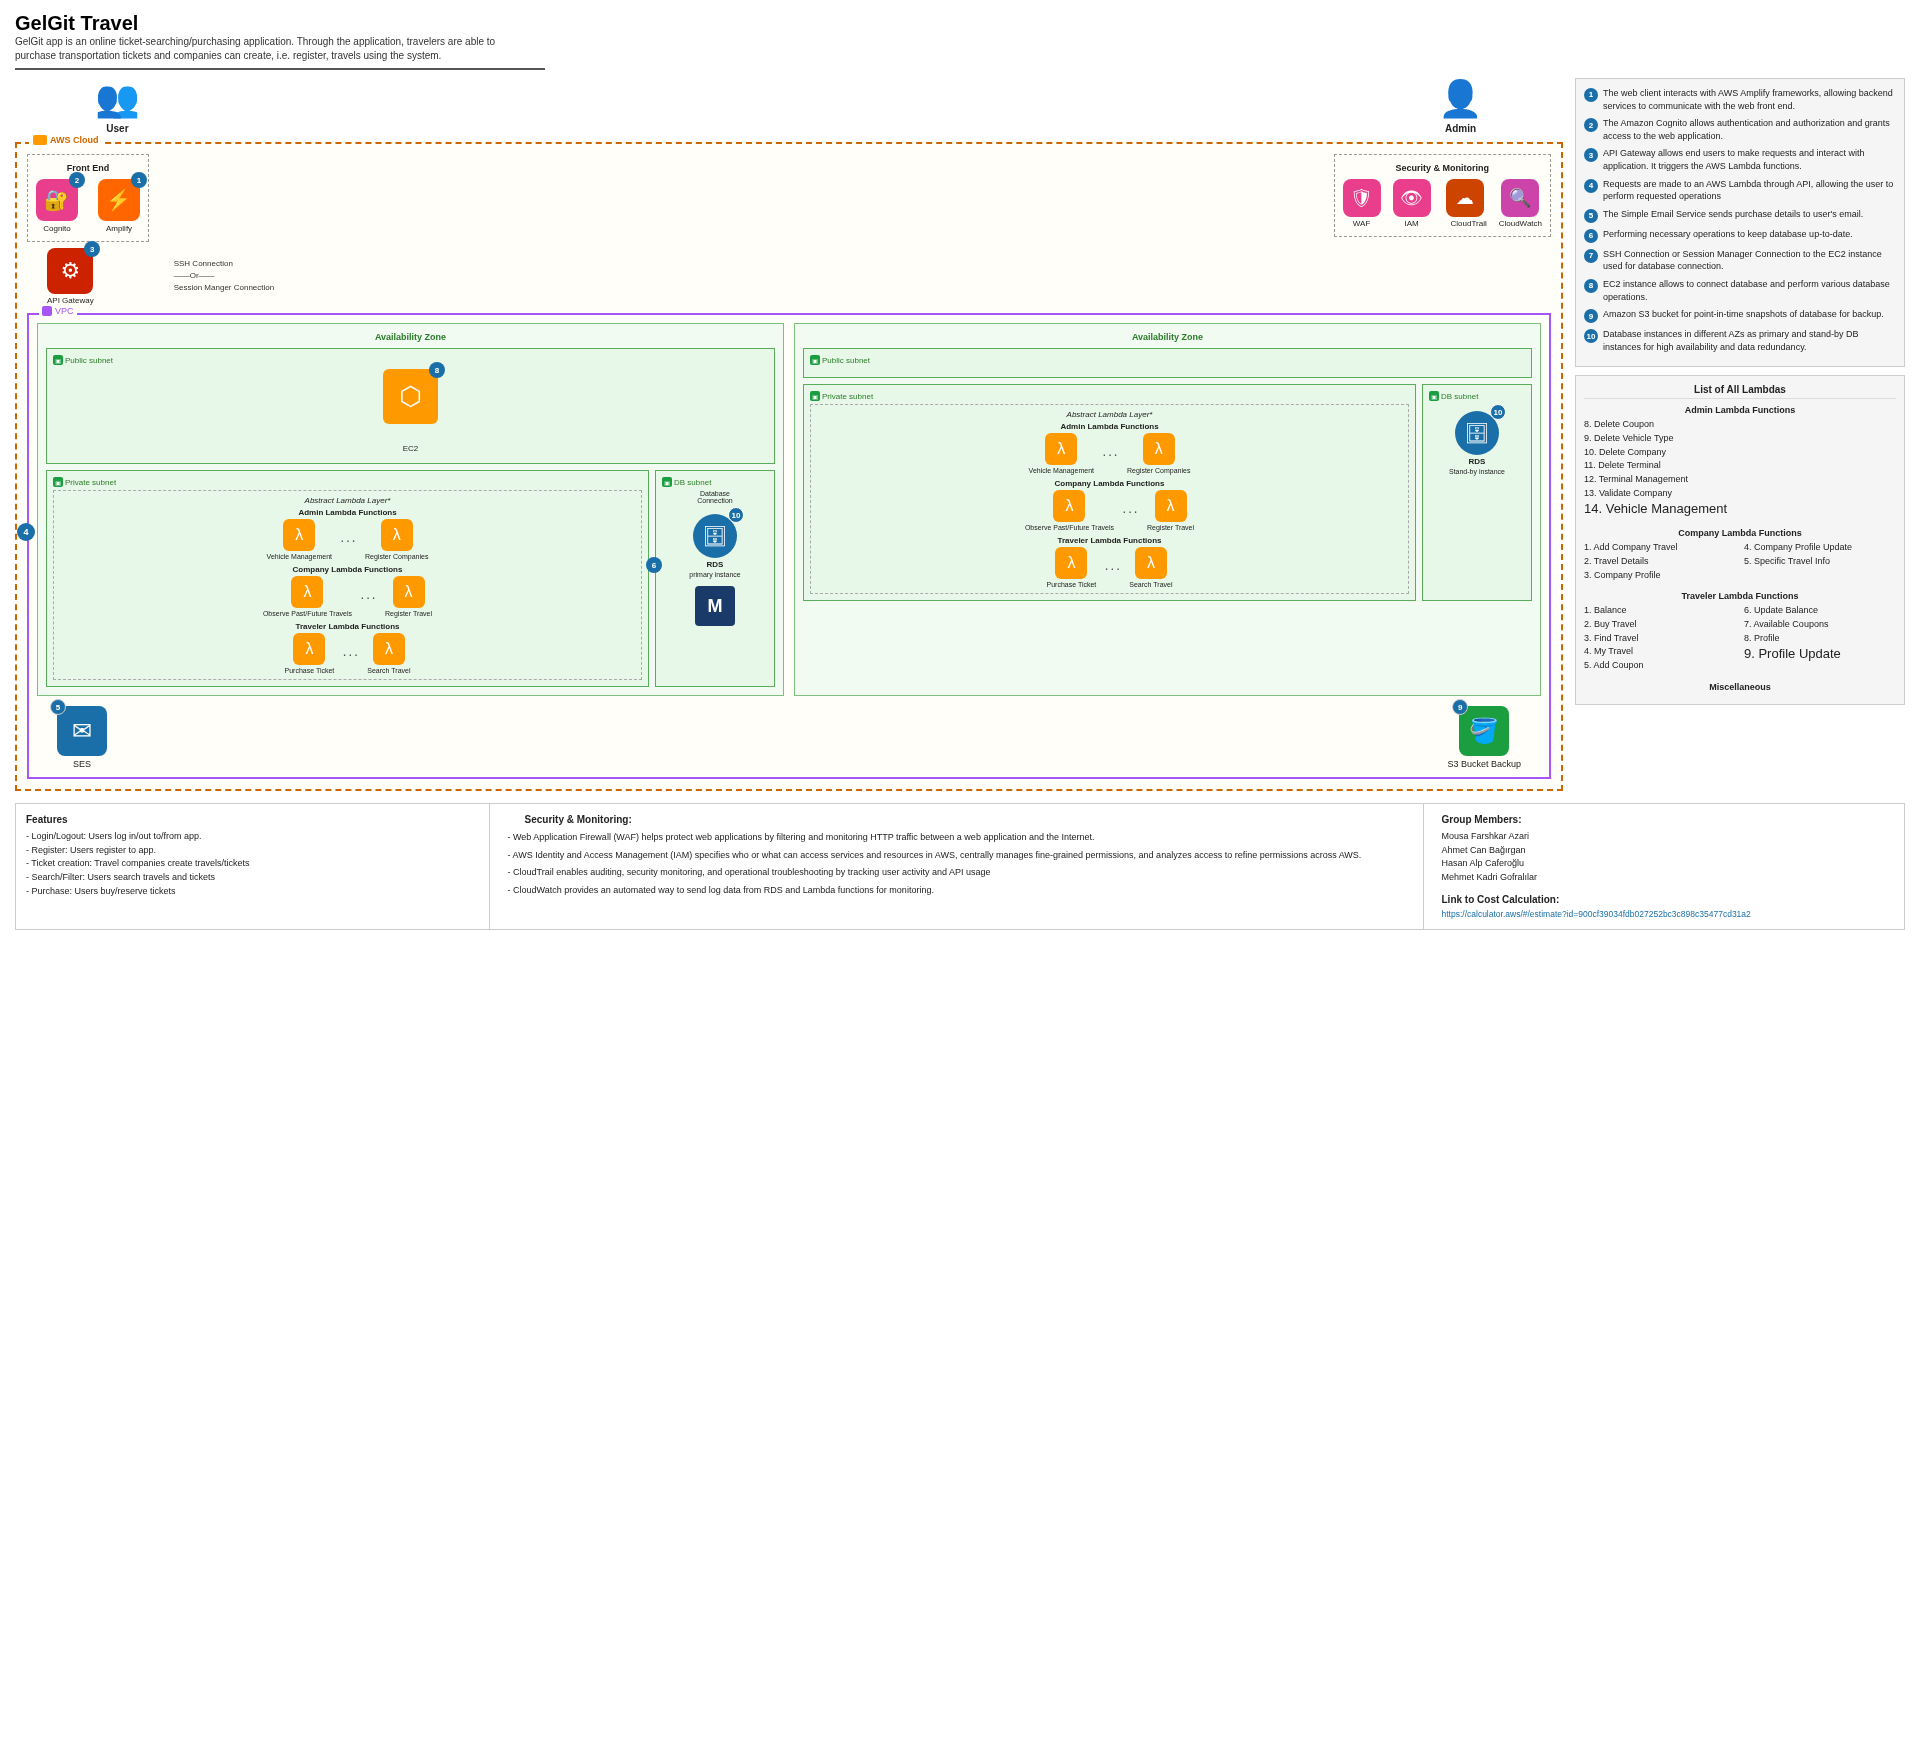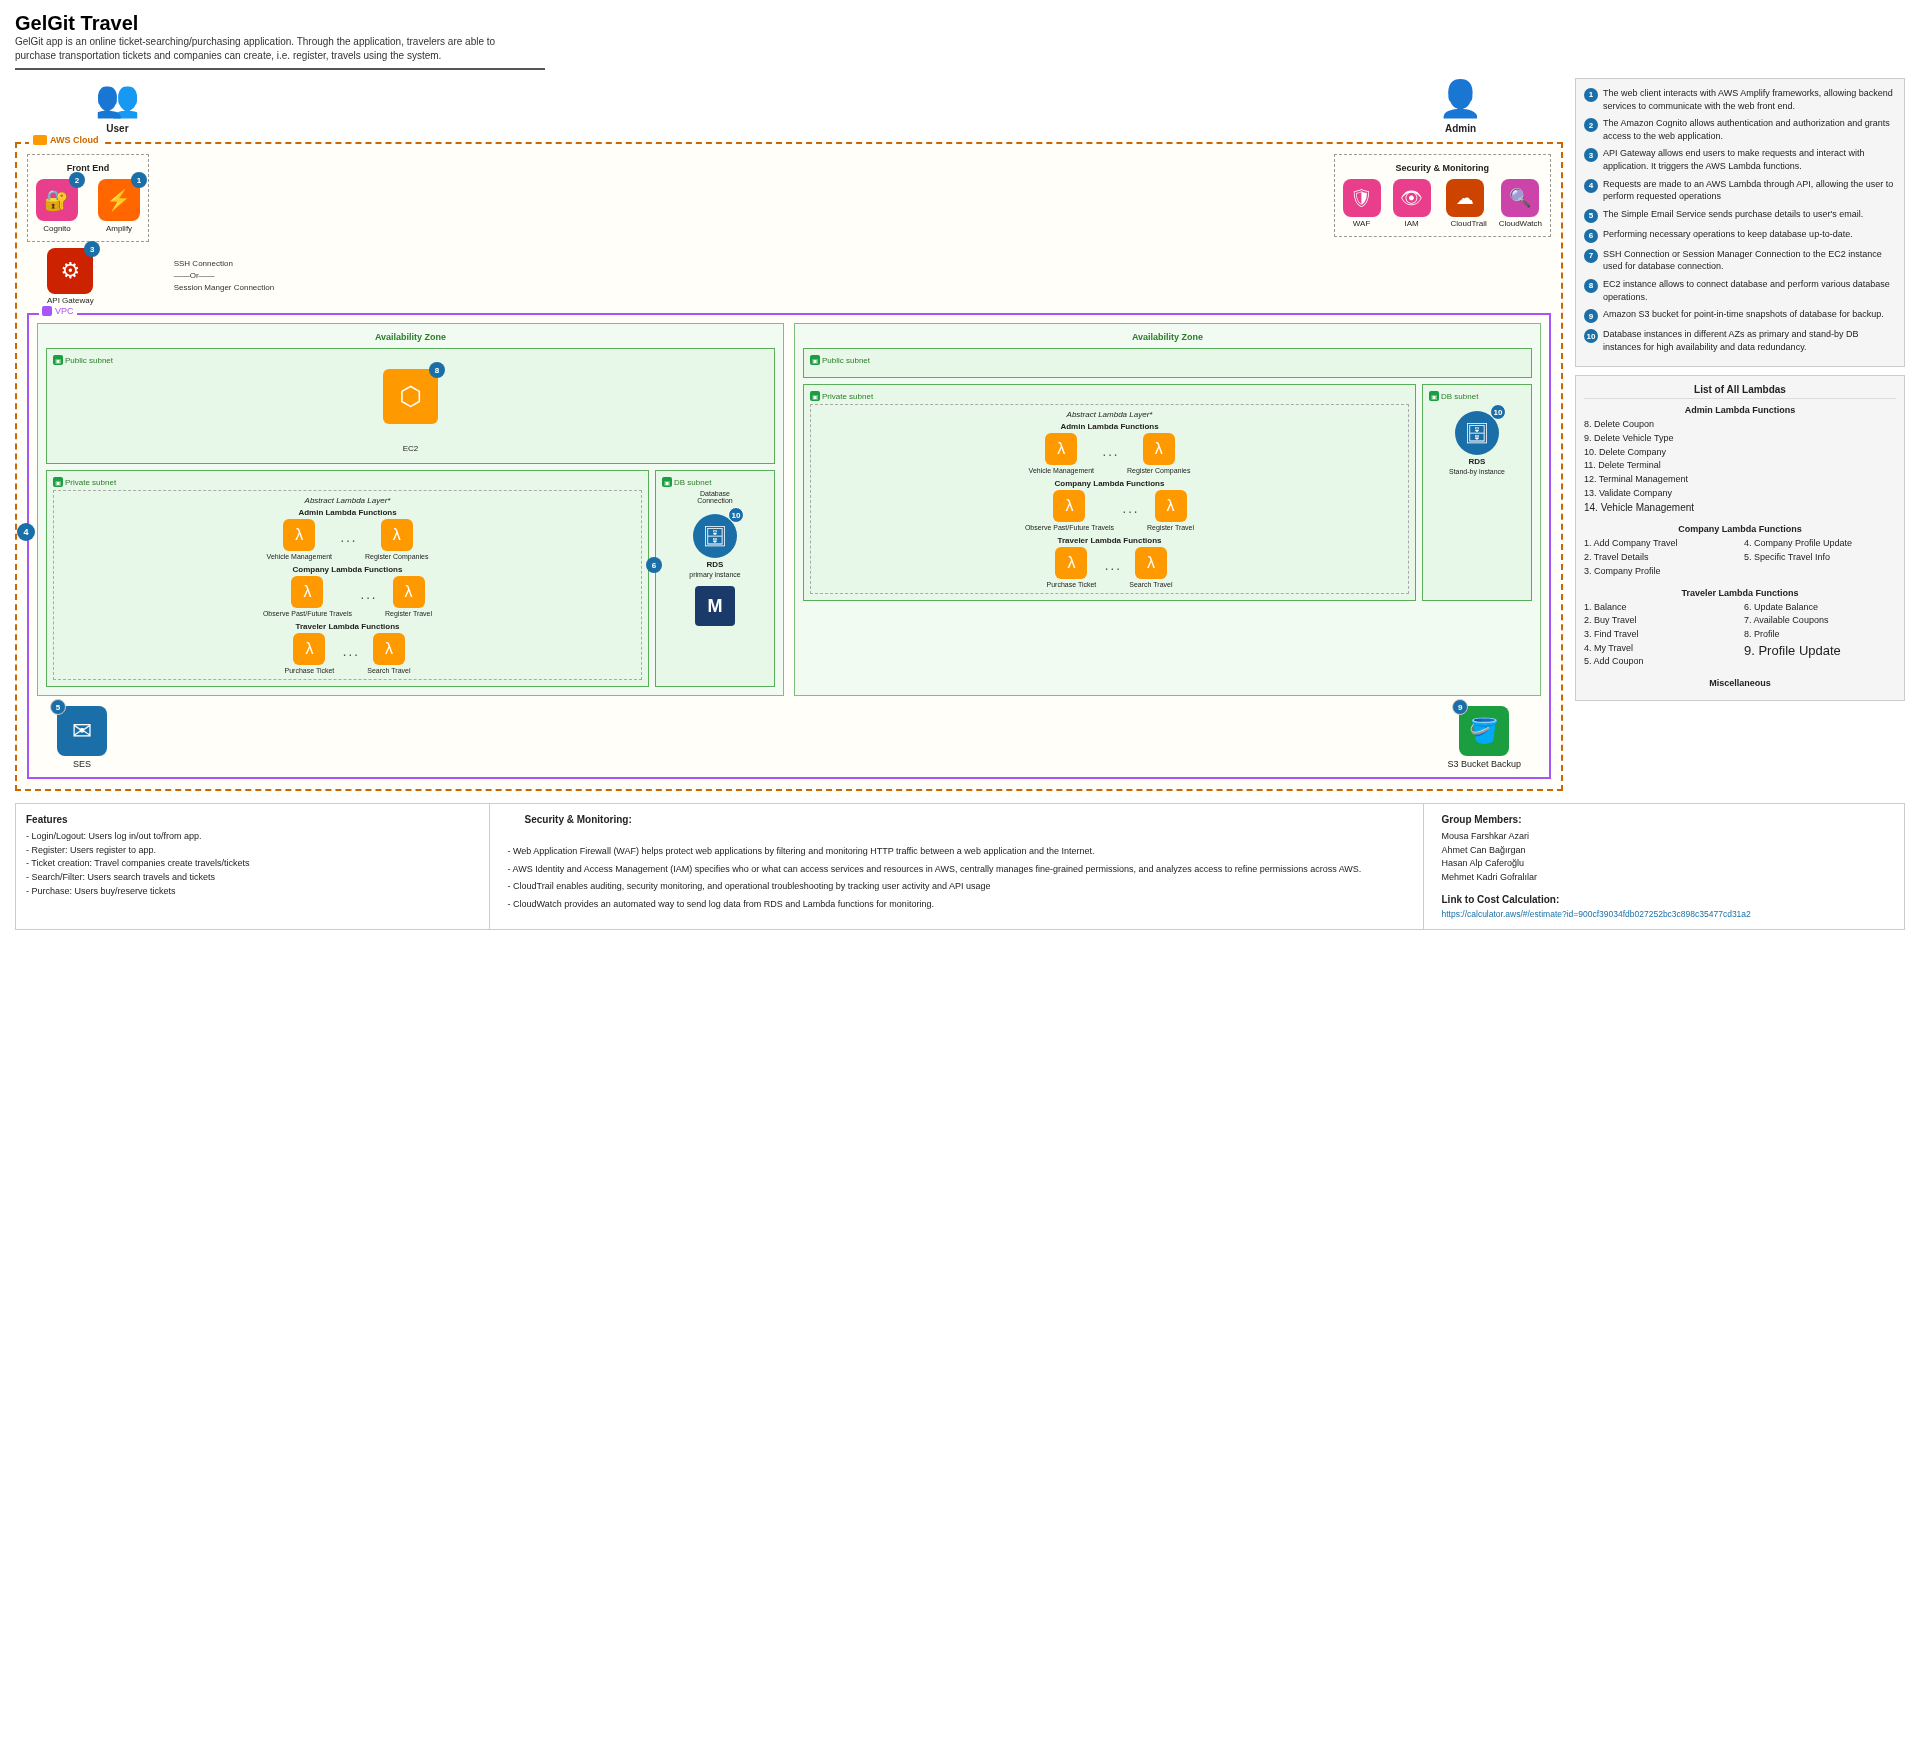--- a/index.html
+++ b/index.html
@@ -375,21 +375,21 @@
 
         <div style="font-weight:bold;font-size:9px;text-align:center;margin-bottom:4px;">Admin Lambda Functions</div>
         <div style="display:flex;gap:8px;margin-bottom:8px;">
           <div style="flex:1;" id="admin-col2">
               <div style="margin-bottom: 2px; line-height: 1.3; font-size: 9px;">8. Delete Coupon</div>
               <div style="margin-bottom: 2px; line-height: 1.3; font-size: 9px;">9. Delete Vehicle Type</div>
               <div style="margin-bottom: 2px; line-height: 1.3; font-size: 9px;">10. Delete Company</div>
               <div style="margin-bottom: 2px; line-height: 1.3; font-size: 9px;">11. Delete Terminal</div>
               <div style="margin-bottom: 2px; line-height: 1.3; font-size: 9px;">12. Terminal Management</div>
               <div style="margin-bottom: 2px; line-height: 1.3; font-size: 9px;">13. Validate Company</div>
-              <div style="margin-bottom: 2px; line-height: 1.3; font-size: 10px;">14. Vehicle Management</div>
+              <div style="margin-bottom: 2px; line-height: 1.3; font-size: 13px;">14. Vehicle Management</div>
             </div>
         </div>
 
         <div style="font-weight:bold;font-size:9px;text-align:center;margin-bottom:4px;">Company Lambda Functions</div>
         <div style="display:flex;gap:8px;margin-bottom:8px;">
           <div style="flex:1;" id="company-col1">
               <div style="margin-bottom: 2px; line-height: 1.3; font-size: 9px;">1. Add Company Travel</div>
               <div style="margin-bottom: 2px; line-height: 1.3; font-size: 9px;">2. Travel Details</div>
               <div style="margin-bottom: 2px; line-height: 1.3; font-size: 9px;">3. Company Profile</div>
             </div>
@@ -429,21 +429,21 @@
       <div id="features-list">
           <div style="margin-bottom: 2px; line-height: 1.3; font-size: 9px;">- Login/Logout: Users log in/out to/from app.</div>
           <div style="margin-bottom: 2px; line-height: 1.3; font-size: 9px;">- Register: Users register to app.</div>
           <div style="margin-bottom: 2px; line-height: 1.3; font-size: 9px;">- Ticket creation: Travel companies create travels/tickets</div>
           <div style="margin-bottom: 2px; line-height: 1.3; font-size: 9px;">- Search/Filter: Users search travels and tickets</div>
           <div style="margin-bottom: 2px; line-height: 1.3; font-size: 9px;">- Purchase: Users buy/reserve tickets</div>
         </div>
     </div>
 
     <div style="flex:2;padding:10px;border-right:1px solid #ccc;font-size:9.5px;">
-      <div style="font-weight:bold;font-size:10px;margin-bottom:20px;padding-left:17px;">Security &amp; Monitoring:</div>
+      <div style="font-weight:bold;font-size:10px;margin-bottom:6px;padding-left:17px;">Security &amp; Monitoring:</div>
       <div id="security-items-list">
           <p style="margin-bottom: 5px; line-height: 1.4; font-size: 9px;">- Web Application Firewall (WAF) helps protect web applications by filtering and monitoring HTTP traffic between a web application and the Internet.</p>
           <p style="margin-bottom: 5px; line-height: 1.4; font-size: 9px;">- AWS Identity and Access Management (IAM) specifies who or what can access services and resources in AWS, centrally manages fine-grained permissions, and analyzes access to refine permissions across AWS.</p>
           <p style="margin-bottom: 5px; line-height: 1.4; font-size: 9px;">- CloudTrail enables auditing, security monitoring, and operational troubleshooting by tracking user activity and API usage</p>
           <p style="margin-bottom: 5px; line-height: 1.4; font-size: 9px;">- CloudWatch provides an automated way to send log data from RDS and Lambda functions for monitoring.</p>
         </div>
     </div>
 
     <div style="flex:1;padding:10px;font-size:9.5px;">
       <div style="font-weight:bold;font-size:10px;margin-bottom:6px;">Group Members:</div>

